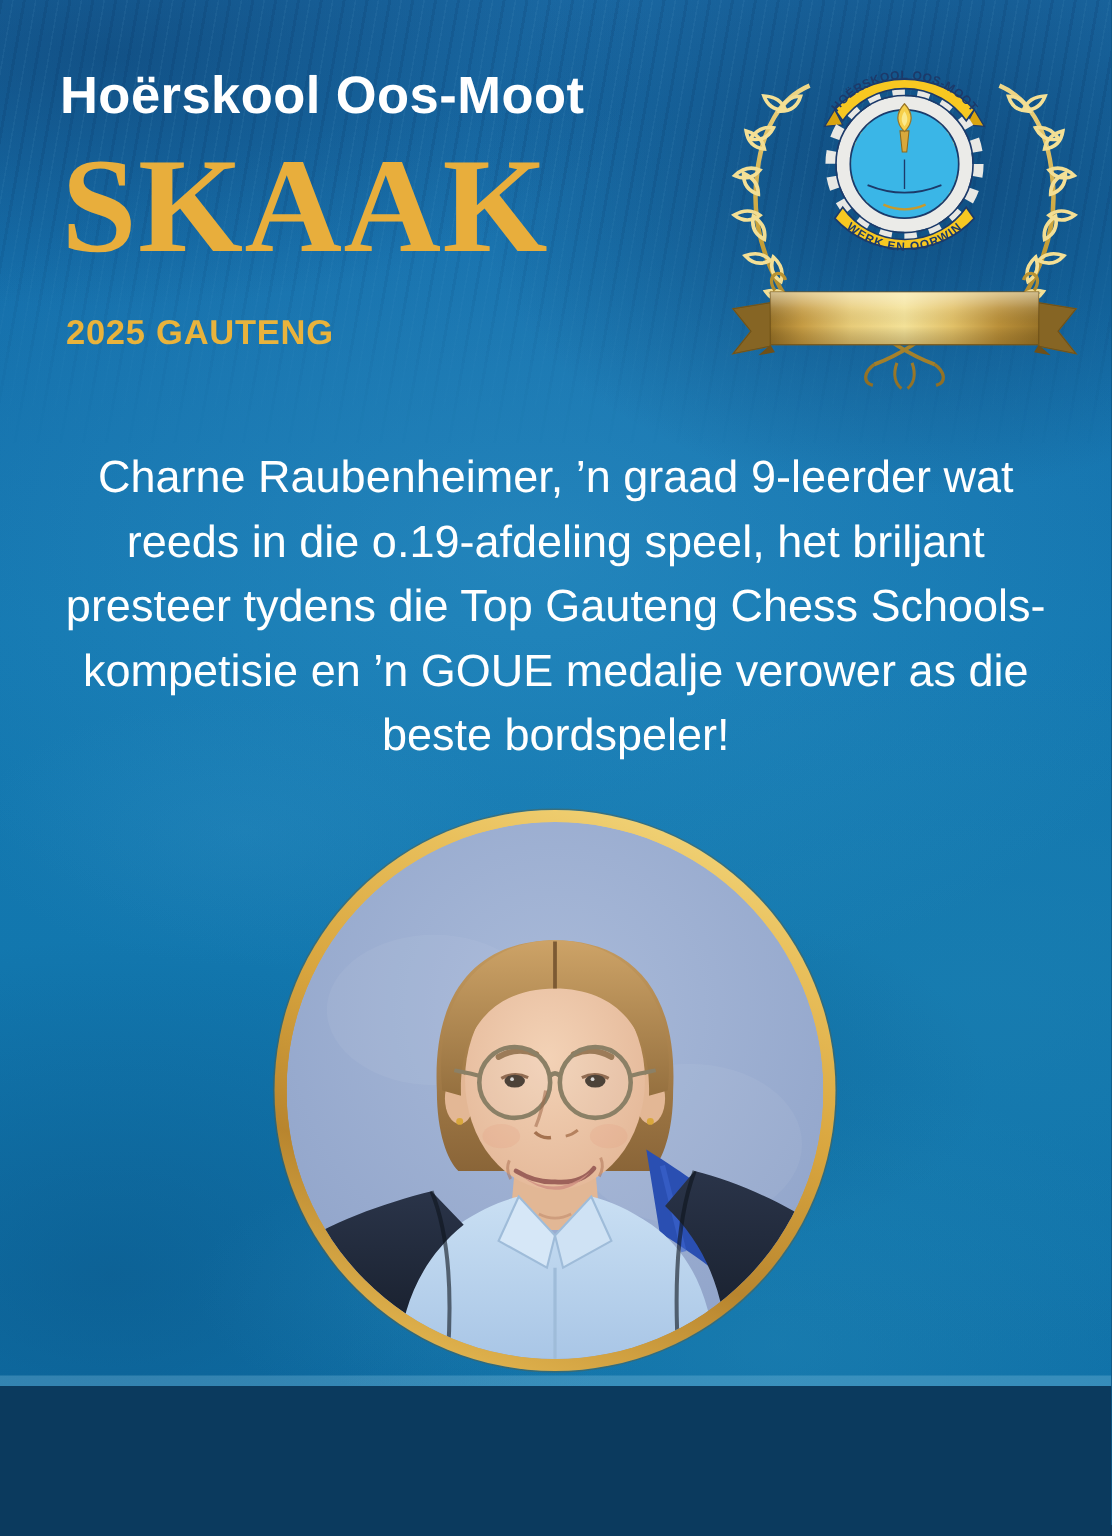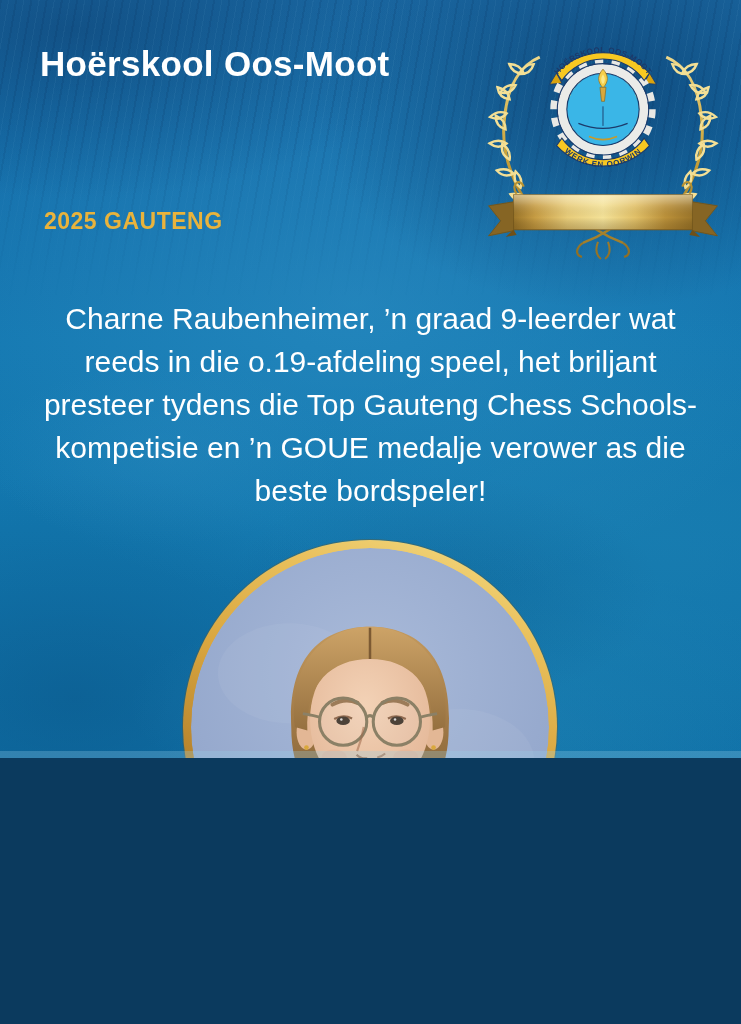--- a/index.html
+++ b/index.html
@@ -1,17 +1,17 @@
 <!DOCTYPE html>
 <html><head>
 <meta charset="utf-8">
 <style>
   html,body{margin:0;padding:0;background:#0b3a5e;}
   #poster{
-    position:relative; width:741px; height:758px; overflow:hidden;
+    position:relative; width:741px; height:924px; overflow:hidden;
     font-family:"Liberation Sans", sans-serif;
     background-color:#1273ab;
     background-image:
       radial-gradient(ellipse 430px 310px at 82% 13%, rgba(9,48,92,.55), rgba(9,48,92,0) 68%),
       radial-gradient(ellipse 520px 240px at 10% 4%, rgba(10,55,102,.50), rgba(10,55,102,0) 70%),
       radial-gradient(ellipse 640px 420px at 48% 40%, rgba(72,168,216,.28), rgba(72,168,216,0) 72%),
       radial-gradient(ellipse 560px 340px at 88% 72%, rgba(30,130,178,.45), rgba(30,130,178,0) 70%),
       radial-gradient(ellipse 480px 320px at 10% 92%, rgba(8,74,122,.40), rgba(8,74,122,0) 70%),
       radial-gradient(ellipse 420px 260px at 70% 97%, rgba(40,140,185,.35), rgba(40,140,185,0) 70%),
       linear-gradient(180deg,#1b6ba6 0%,#166fab 18%,#1478b1 45%,#1277ae 70%,#0f70a7 100%);
@@ -68,20 +68,21 @@
   .photo-inner svg{ display:block; width:100%; height:100%; }
 </style>
 </head>
 <body>
 
 <div id="poster">
   <div class="ripples"></div>
   <div class="clouds"></div>
 
   <div class="school-name">Hoërskool Oos-Moot</div>
+  <div class="title">SKAAK</div>
   <div class="subtitle">2025 GAUTENG</div>
 
   <svg class="crest" viewBox="0 0 252 235" aria-hidden="true">
     <defs>
       <linearGradient id="gld" gradientUnits="userSpaceOnUse" x1="10" y1="225" x2="70" y2="15">
         <stop offset="0" stop-color="#7e5f1e"></stop>
         <stop offset=".45" stop-color="#caa238"></stop>
         <stop offset="1" stop-color="#f4e096"></stop>
       </linearGradient>
       <linearGradient id="ribbonLG" gradientUnits="userSpaceOnUse" x1="37" y1="0" x2="215" y2="0">

